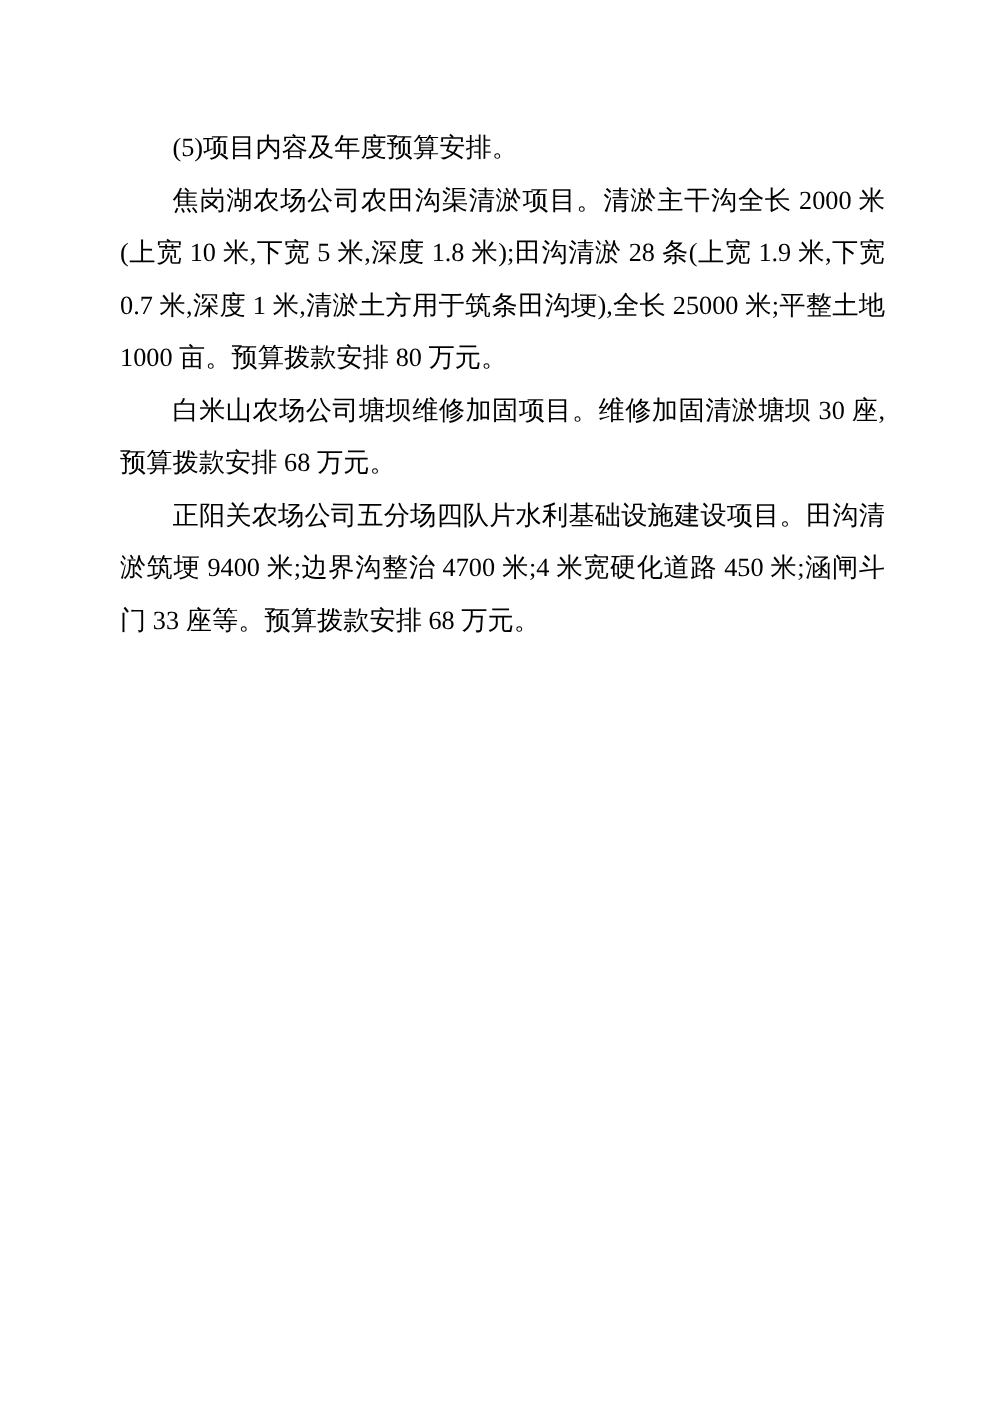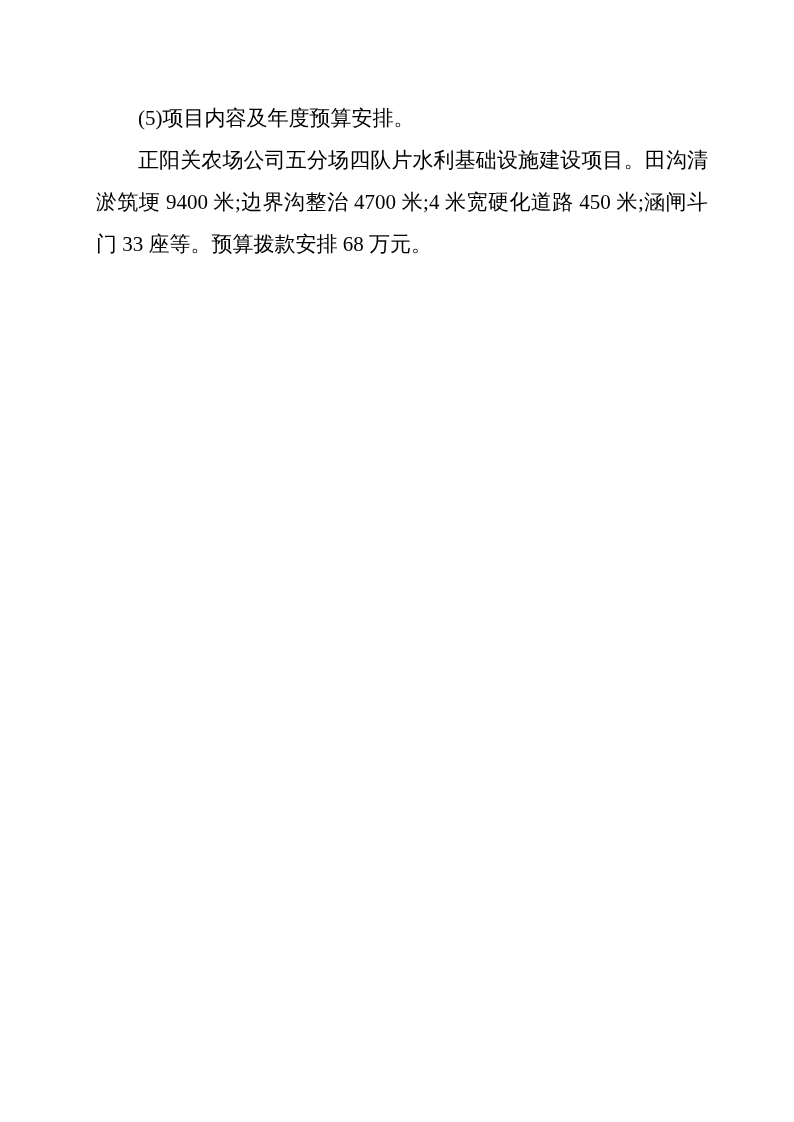--- a/index.html
+++ b/index.html
@@ -41,16 +41,18 @@
     line-height: 18px;
     color: #15803d;
   }
 </style>
 </head>
 <body>
 
 <div class="page">
   <div class="content">
     <p>(5)项目内容及年度预算安排。</p>
+    <p>焦岗湖农场公司农田沟渠清淤项目。清淤主干沟全长 2000 米(上宽 10 米,下宽 5 米,深度 1.8 米);田沟清淤 28 条(上宽 1.9 米,下宽 0.7 米,深度 1 米,清淤土方用于筑条田沟埂),全长 25000 米;平整土地 1000 亩。预算拨款安排 80 万元。</p>
+    <p>白米山农场公司塘坝维修加固项目。维修加固清淤塘坝 30 座,预算拨款安排 68 万元。</p>
     <p>正阳关农场公司五分场四队片水利基础设施建设项目。田沟清淤筑埂 9400 米;边界沟整治 4700 米;4 米宽硬化道路 450 米;涵闸斗门 33 座等。预算拨款安排 68 万元。</p>
   </div>
   <div class="page-number">33</div>
 </div>
 
 </body></html>

